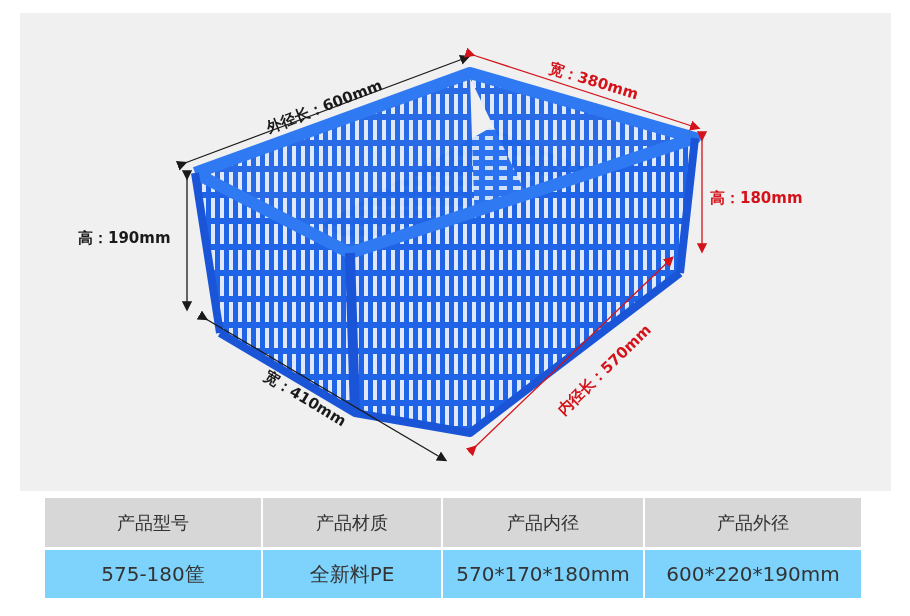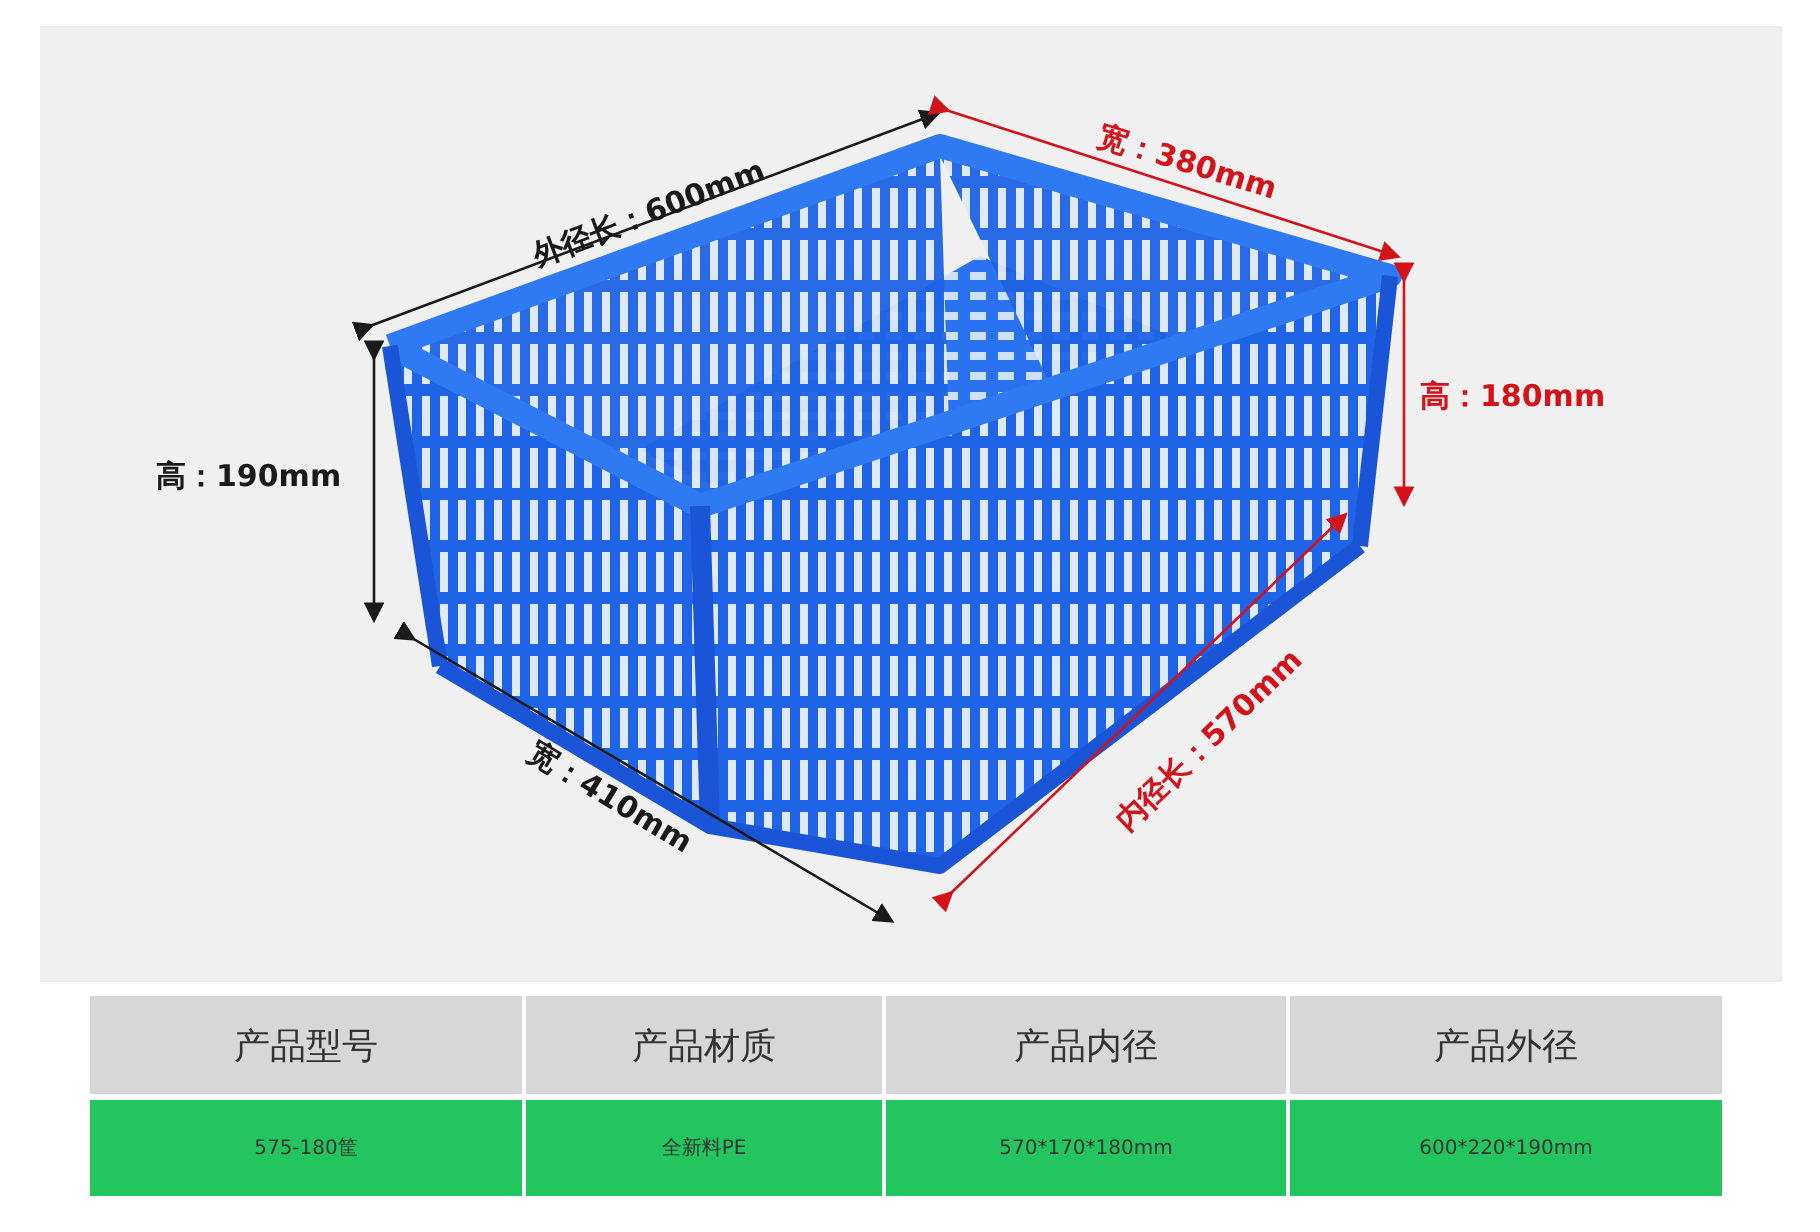--- a/index.html
+++ b/index.html
@@ -6,21 +6,21 @@
   body{width:910px;height:616px;position:relative;overflow:hidden;font-family:"DejaVu Sans","Liberation Sans",sans-serif;}
   .panel{position:absolute;left:20px;top:13px;width:871px;height:478px;background:#f0f0f0;}
   .panel svg{position:absolute;left:0;top:0;}
   .dimlabel{position:absolute;font-family:"DejaVu Sans",sans-serif;font-weight:bold;font-size:15px;white-space:nowrap;transform-origin:left top;}
   .black{color:#1a1a1a;}
   .red{color:#d3121a;}
   .table{position:absolute;left:20px;top:498px;width:871px;padding-left:25px;}
   .row{display:flex;}
   .cell{box-sizing:border-box;display:flex;align-items:center;justify-content:center;color:#333;}
   .hdr .cell{background:#d7d7d7;height:49px;font-size:18px;color:#333;}
-  .body .cell{background:#22c55e;height:48px;font-size:10px;color:#333;margin-top:3px;}
+  .body .cell{background:#7dd3fc;height:48px;font-size:20px;color:#333;margin-top:3px;}
   .c0{width:216px;margin-right:2px;}
   .c1{width:178px;margin-right:2px;}
   .c2{width:200px;margin-right:2px;}
   .c3{width:216px;}
 </style>
 </head>
 <body>
 
 <div class="panel">
   <svg width="871" height="478" viewBox="0 0 871 478">

